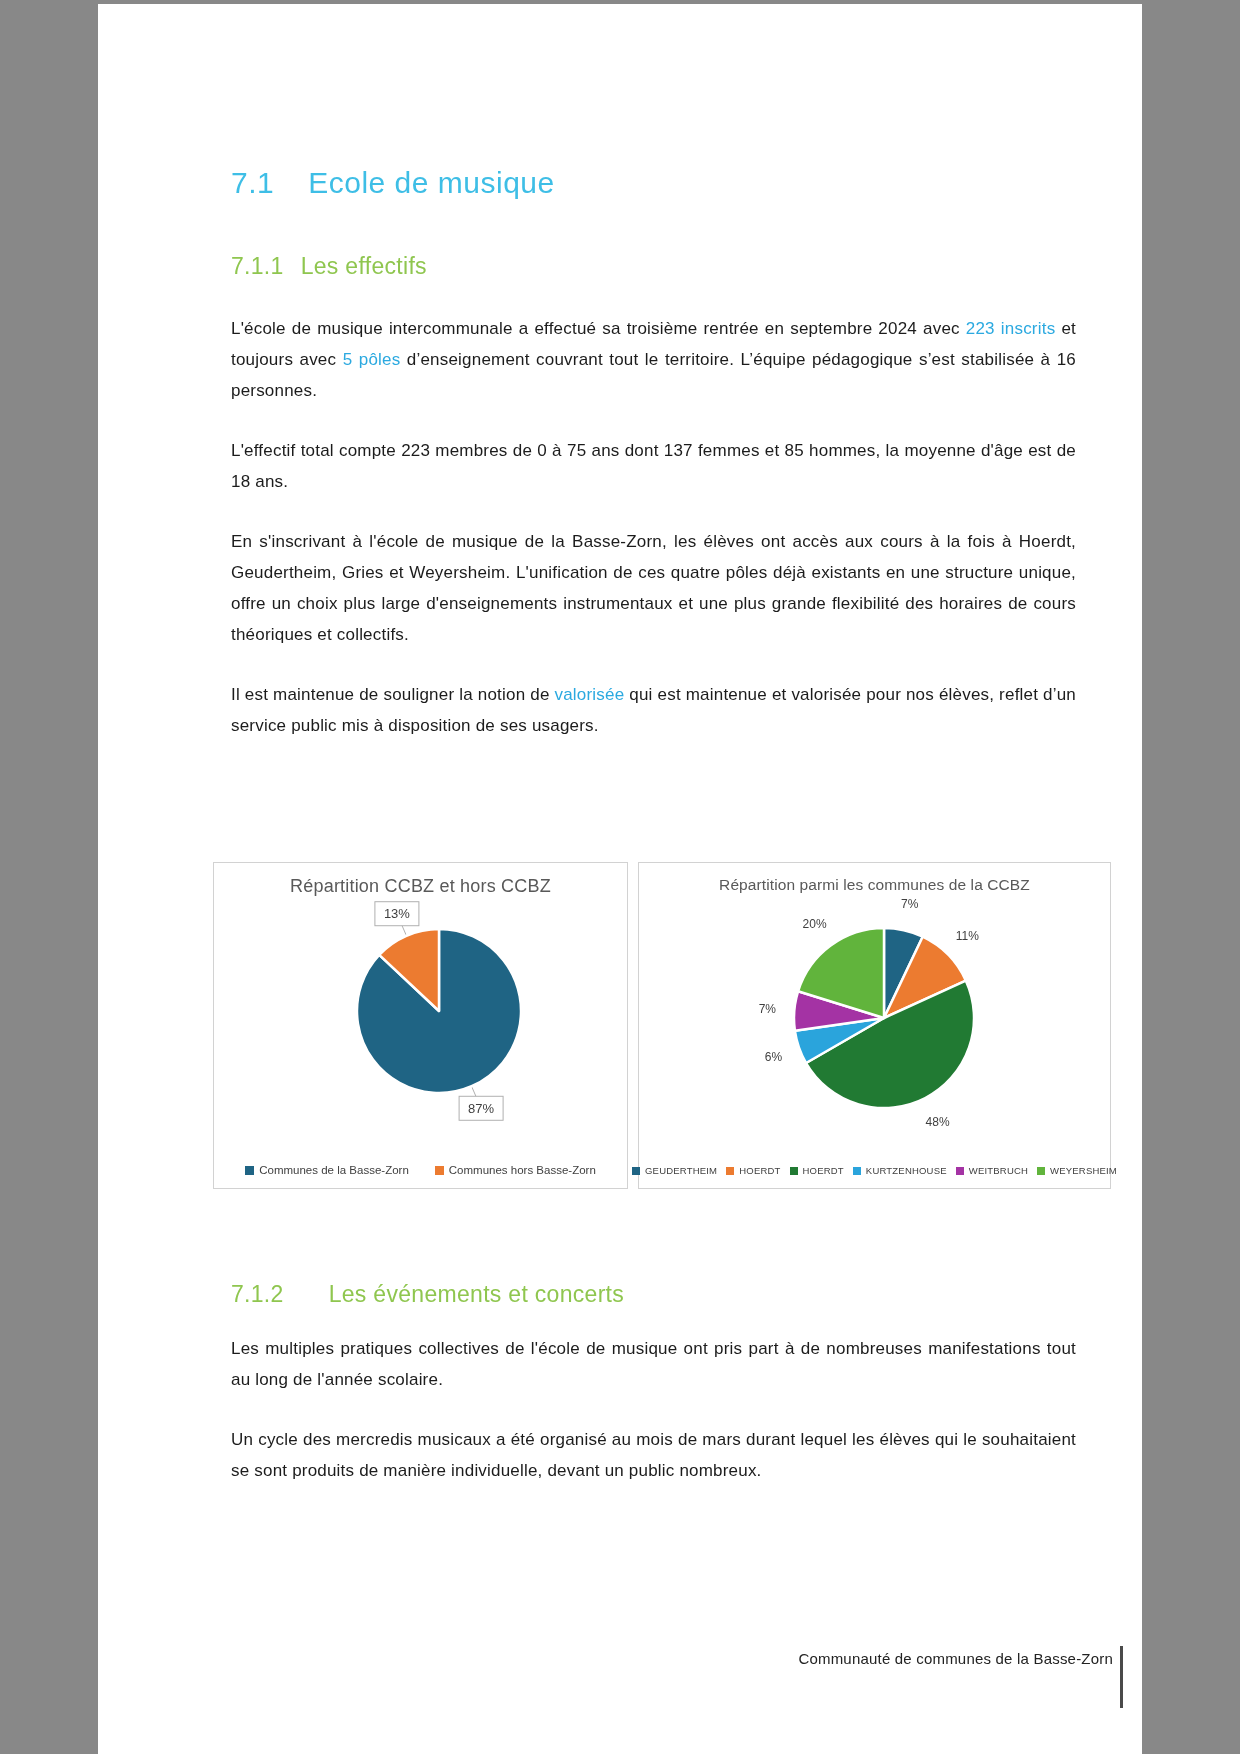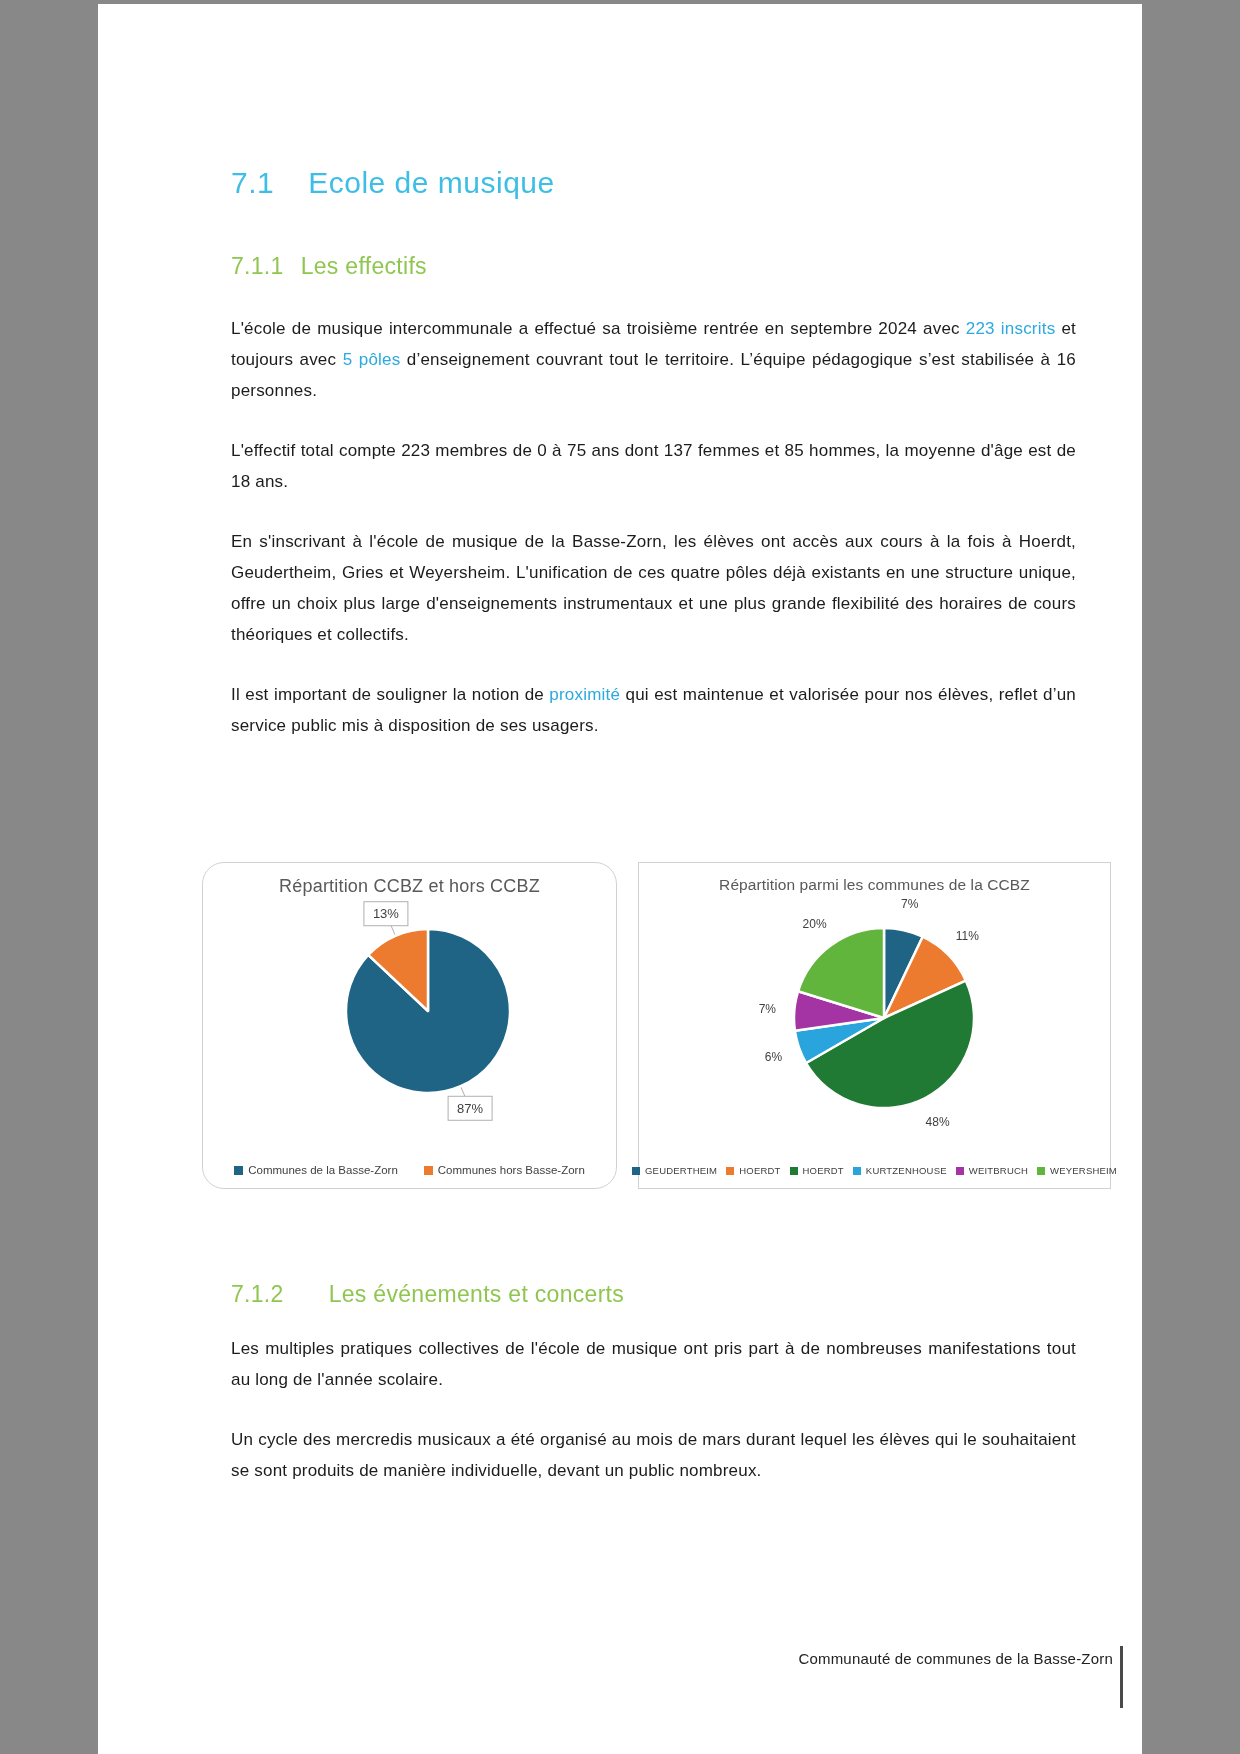--- a/index.html
+++ b/index.html
@@ -38,21 +38,21 @@
   .body-copy2{
     position:absolute;left:133px;top:1329px;width:845px;
   }
   .accent{color:#2ba9e0;}
   .charts-row{position:absolute;top:858px;left:0;width:1240px;height:327px;}
   .chart-box{
     position:absolute;top:0;height:327px;
     border:1px solid #d2d2d2;background:#fff;
     box-sizing:border-box;
   }
-  .chart-box-left{left:104px;width:415px;border-radius:22px;}
+  .chart-box-left{left:115px;width:415px;}
   .chart-box-right{left:540px;width:473px;}
   .chart-title{
     text-align:center;color:#595959;margin-top:13px;
     font-weight:400;
   }
   .chart-title-left{font-size:18px;letter-spacing:0.2px;}
   .chart-title-right{font-size:15.5px;letter-spacing:0.1px;}
   .pie-svg{display:block;margin:2px auto 0 auto;}
   .legend{
     position:absolute;bottom:12px;left:0;right:0;
@@ -92,21 +92,21 @@
 
   <div class="h2 h2-111">
     <span>7.1.1</span>
     <span>Les effectifs</span>
   </div>
 
   <div class="body-copy">
     <p><span>L'école de musique intercommunale a effectué sa troisième rentrée en septembre 2024 avec </span><span class="accent">223 inscrits</span><span> et toujours avec </span><span class="accent">5 pôles</span><span> d’enseignement couvrant tout le territoire. L’équipe pédagogique s’est stabilisée à 16 personnes.</span></p>
     <p><span>L'effectif total compte 223 membres de 0 à 75 ans dont 137 femmes et 85 hommes, la moyenne d'âge est de 18 ans.</span></p>
     <p><span>En s'inscrivant à l'école de musique de la Basse-Zorn, les élèves ont accès aux cours à la fois à Hoerdt, Geudertheim, Gries et Weyersheim. L'unification de ces quatre pôles déjà existants en une structure unique, offre un choix plus large d'enseignements instrumentaux et une plus grande flexibilité des horaires de cours théoriques et collectifs.</span></p>
-    <p><span>Il est important de souligner la notion de </span><span class="accent">proximité</span><span> qui est maintenue et valorisée pour nos élèves, reflet d’un service public mis à disposition de ses usagers.</span></p>
+    <p><span>Il est maintenue de souligner la notion de </span><span class="accent">valorisée</span><span> qui est maintenue et valorisée pour nos élèves, reflet d’un service public mis à disposition de ses usagers.</span></p>
   </div>
 
   <div class="charts-row">
 
     <div class="chart-box chart-box-left">
       <div class="chart-title chart-title-left">Répartition CCBZ et hors CCBZ</div>
       <svg class="pie-svg" width="413" height="237" viewBox="0 0 413 237">
           <line x1="267.09767640728677" y1="209.281990322502" x2="254.96083686948788" y2="181.23540896159952" stroke="#b0b0b0" stroke-width="1"></line>
           <line x1="182.9023235927132" y1="14.718009677498017" x2="195.03916313051212" y2="42.76459103840048" stroke="#b0b0b0" stroke-width="1"></line>
           <path d="M 225 112 L 225.00 30.00 A 82 82 0 1 1 165.22 55.87 Z" fill="#1f6484" stroke="#ffffff" stroke-width="2.5" stroke-linejoin="round"></path>

